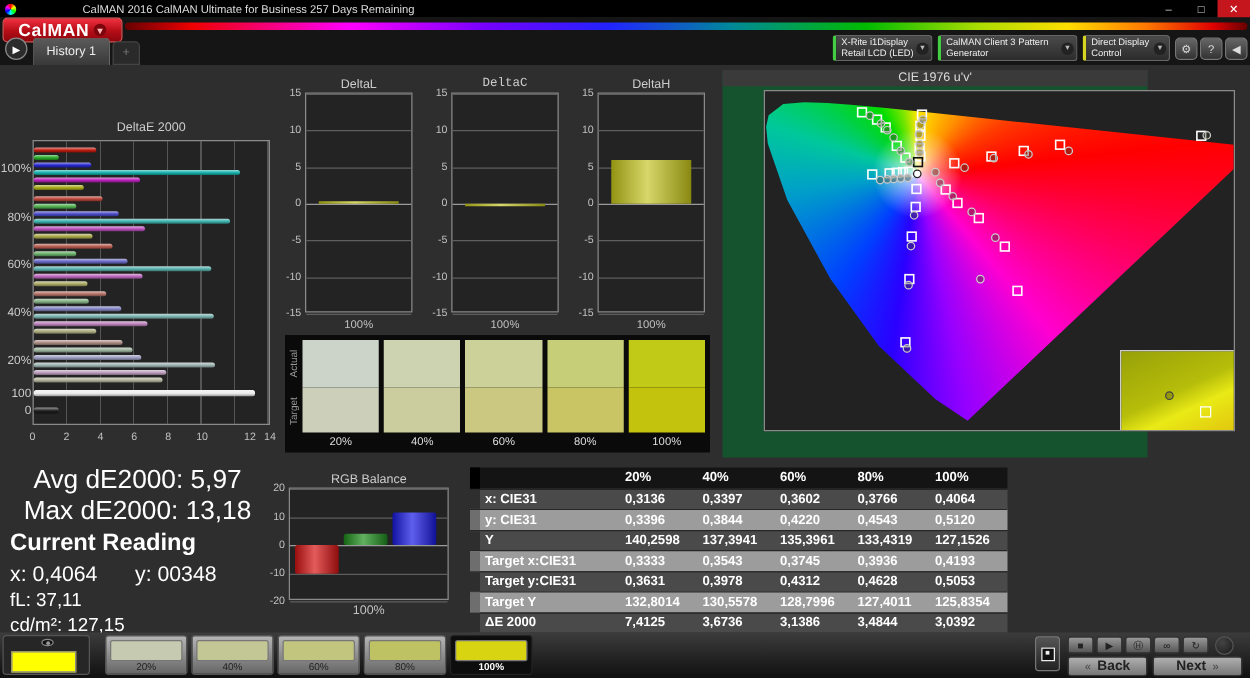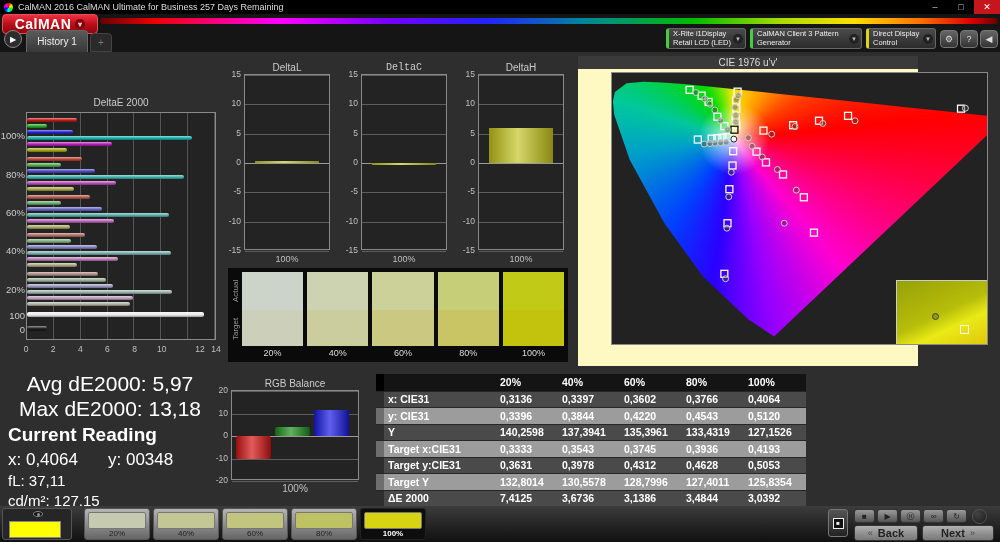--- a/index.html
+++ b/index.html
@@ -3,21 +3,21 @@
 <meta charset="utf-8">
 <style>
   html,body{margin:0;padding:0;background:#000;}
   *{box-sizing:border-box;}
   .app{position:relative;width:1000px;height:542px;background:#2e2e2e;overflow:hidden;
        font-family:"Liberation Sans",sans-serif;color:#e8e8e8;}
   
   .titlebar{position:absolute;left:0;top:0;width:1000px;height:14px;background:#000;display:flex;align-items:center;}
   .app-ico{width:9px;height:9px;border-radius:50%;margin:0 5px 0 4px;
            background:conic-gradient(#f00,#ff0,#0f0,#0ff,#00f,#f0f,#f00);}
-  .titletext{font-size:9px;color:#ddd;white-space:nowrap;}
+  .titletext{font-size:9px;color:#ddd;white-space:nowrap;margin-left:48px;}
   .winbtns{position:absolute;right:0;top:0;height:14px;display:flex;}
   .winbtn{width:26px;height:14px;font-size:9px;color:#ccc;display:flex;align-items:center;justify-content:center;}
   .winbtn.close{background:#c4161c;color:#fff;}
   
   .header{position:absolute;left:0;top:14px;width:1000px;height:38px;background:#151515;}
   .logo{position:absolute;left:2px;top:0px;width:96px;height:20px;border-radius:4px;
         background:linear-gradient(180deg,#f03040,#b50d17 55%,#8f060e);border:1px solid #d55;
         display:flex;align-items:center;justify-content:center;color:#fff;font-weight:bold;font-size:14px;letter-spacing:.5px;}
   .logo .caret{font-size:8px;margin-left:4px;background:#7d050c;border-radius:50%;width:10px;height:10px;
         display:flex;align-items:center;justify-content:center;color:#fbb;}
@@ -58,21 +58,21 @@
   .swpanel{position:absolute;left:228px;top:268px;width:340px;height:94px;background:#0a0a0a;display:flex;}
   .swrowlabels{width:14px;display:flex;flex-direction:column;padding:4px 0 14px 0;}
   .swrotate{flex:1;display:flex;align-items:center;justify-content:center;color:#999;font-size:8px;
      writing-mode:vertical-rl;transform:rotate(180deg);}
   .swcols{flex:1;display:flex;gap:4px;padding:4px 4px 0 0;}
   .swcol{flex:1;display:flex;flex-direction:column;}
   .swact{height:38px;}
   .swtgt{height:36px;}
   .swlab{height:14px;display:flex;align-items:center;justify-content:center;font-size:9px;color:#ddd;}
   
-  .cie-panel{position:absolute;left:578px;top:56px;width:340px;height:310px;background:#fef9c3;}
+  .cie-panel{position:absolute;left:578px;top:56px;width:340px;height:310px;background:#14532d;}
   .cie-head{position:absolute;left:0;top:0;width:100%;height:13px;background:#3a3a3a;color:#ddd;font-size:10px;
      display:flex;align-items:center;justify-content:center;}
   .cie-plot{position:absolute;left:33px;top:16px;width:377px;height:273px;background:#222;border:1px solid #8a8a8a;overflow:hidden;}
   .cie-gamut{position:absolute;inset:0;}
   #cie-markers{position:absolute;inset:0;}
   .cie-inset{position:absolute;left:284px;top:207px;width:128px;height:82px;border:1px solid #ccc;
      background:linear-gradient(155deg,#97a108 0%,#b6bd0a 38%,#e9ea16 52%,#e3cf10 70%,#cfa60c 100%);}
   .inset-circle{position:absolute;width:7px;height:7px;border:1px solid #444;border-radius:50%;background:rgba(40,40,20,.25);}
   .inset-square{position:absolute;width:9px;height:9px;border:1px solid #fff;}
   

